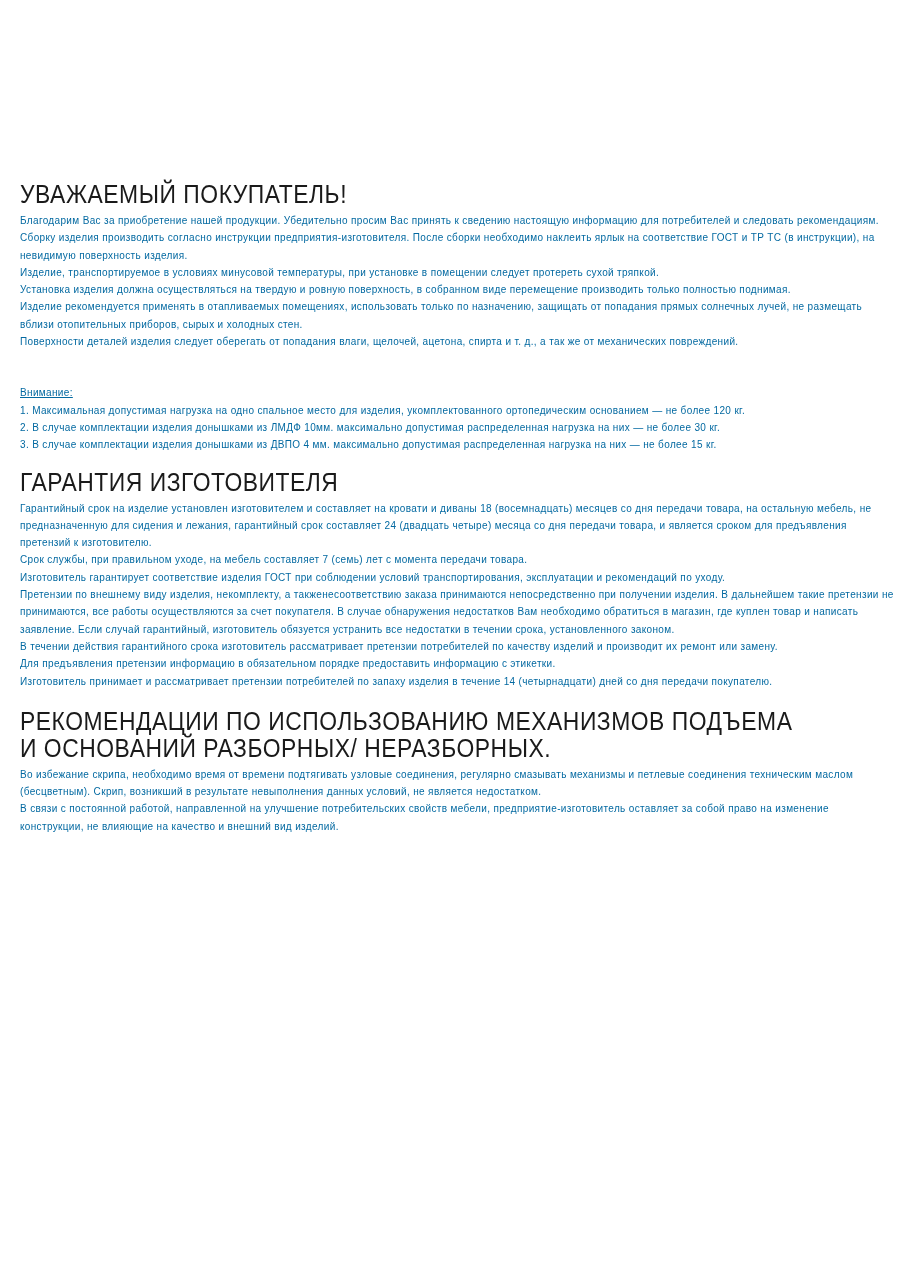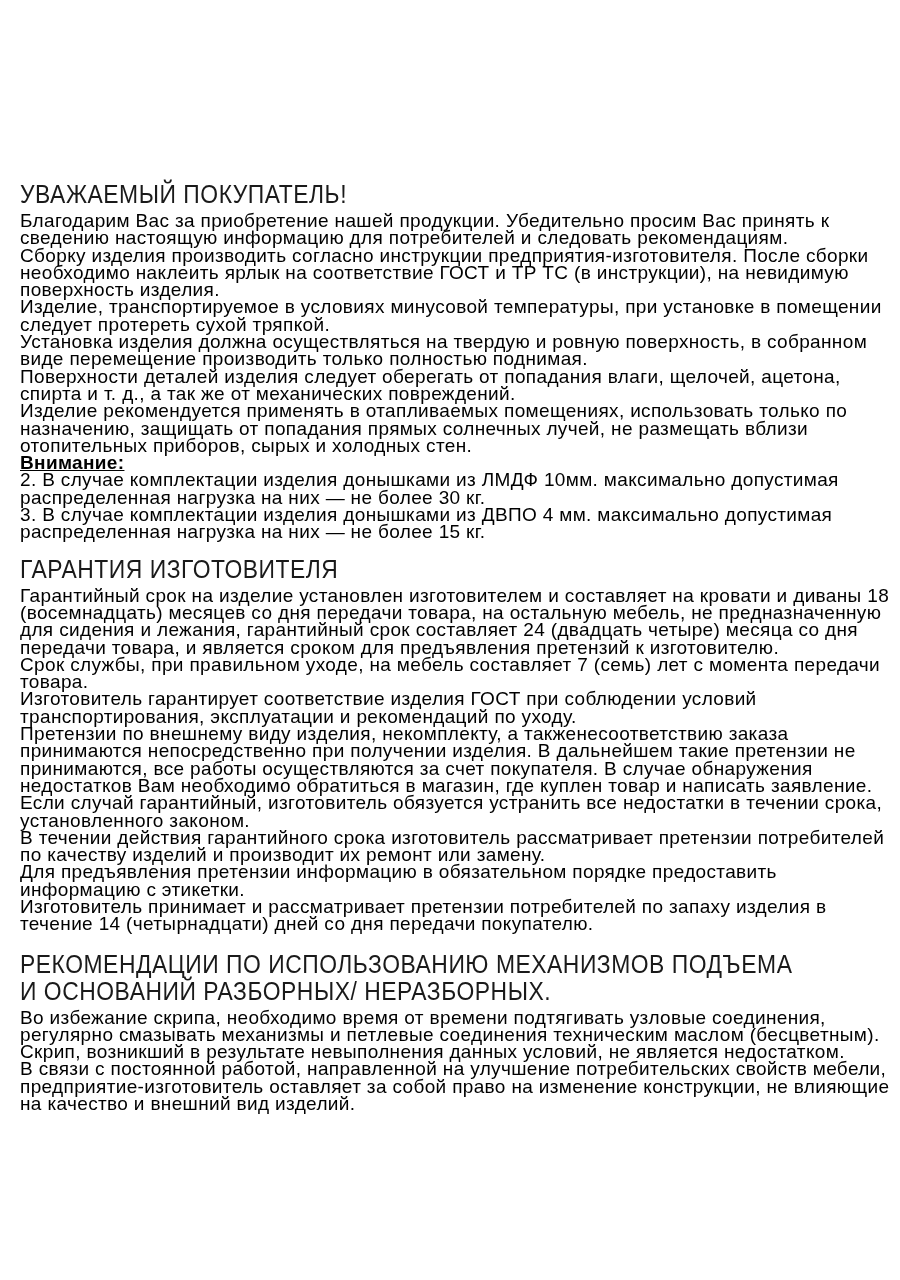--- a/index.html
+++ b/index.html
@@ -29,48 +29,50 @@
     color: #1a1a1a;
   }
   .squeeze {
     display: inline-block;
     transform: scaleX(0.88);
     transform-origin: 0 50%;
     white-space: nowrap;
   }
   .squeeze .line { display: block; }
   .body-p {
-    font-size: 19px;
+    font-size: 10px;
     line-height: 17.3px;
     letter-spacing: 0.35px;
     margin: 0;
-    color: #000000;
+    color: #0369a1;
   }
   .attention {
-    font-weight: 700;
+    font-weight: 400;
     text-decoration: underline;
+    margin-top: 34px;
   }
   .mt-h2 { margin-top: 12px; }
   .mt-h3 { margin-top: 15px; }
   .mt-h4 { margin-top: 18px; }
 </style>
 </head>
 <body>
 
 <div class="page">
 
   <h1 class="section-title"><span class="squeeze">УВАЖАЕМЫЙ ПОКУПАТЕЛЬ!</span></h1>
   <p class="body-p">Благодарим Вас за приобретение нашей продукции. Убедительно просим Вас принять к сведению настоящую информацию для потребителей и следовать рекомендациям.</p>
 
   <p class="body-p">Сборку изделия производить согласно инструкции предприятия-изготовителя. После сборки необходимо наклеить ярлык на соответствие ГОСТ и ТР ТС (в инструкции), на невидимую поверхность изделия.</p>
   <p class="body-p">Изделие, транспортируемое в условиях минусовой температуры, при установке в помещении следует протереть сухой тряпкой.</p>
   <p class="body-p">Установка изделия должна осуществляться на твердую и ровную поверхность, в собранном виде перемещение производить только полностью поднимая.</p>
+  <p class="body-p">Изделие рекомендуется применять в отапливаемых помещениях, использовать только по назначению, защищать от попадания прямых солнечных лучей, не размещать вблизи отопительных приборов, сырых и холодных стен.</p>
   <p class="body-p">Поверхности деталей изделия следует оберегать от попадания влаги, щелочей, ацетона, спирта и т. д., а так же от механических повреждений.</p>
-  <p class="body-p">Изделие рекомендуется применять в отапливаемых помещениях, использовать только по назначению, защищать от попадания прямых солнечных лучей, не размещать вблизи отопительных приборов, сырых и холодных стен.</p>
   <p class="body-p attention">Внимание:</p>
+  <p class="body-p">1. Максимальная допустимая нагрузка на одно спальное место для изделия, укомплектованного ортопедическим основанием — не более 120 кг.</p>
   <p class="body-p">2. В случае комплектации изделия донышками из ЛМДФ 10мм. максимально допустимая распределенная нагрузка на них — не более 30 кг.</p>
   <p class="body-p">3. В случае комплектации изделия донышками из ДВПО 4 мм. максимально допустимая распределенная нагрузка на них — не более 15 кг.</p>
 
   <h2 class="section-title mt-h3"><span class="squeeze">ГАРАНТИЯ ИЗГОТОВИТЕЛЯ</span></h2>
   <p class="body-p">Гарантийный срок на изделие установлен изготовителем и составляет на кровати и диваны 18 (восемнадцать) месяцев со дня передачи товара, на остальную мебель, не предназначенную для сидения и лежания, гарантийный срок составляет 24 (двадцать четыре) месяца со дня передачи товара, и является сроком для предъявления претензий к изготовителю.</p>
   <p class="body-p">Срок службы, при правильном уходе, на мебель составляет 7 (семь) лет с момента передачи товара.</p>
   <p class="body-p">Изготовитель гарантирует соответствие изделия ГОСТ при соблюдении условий транспортирования, эксплуатации и рекомендаций по уходу.</p>
   <p class="body-p">Претензии по внешнему виду изделия, некомплекту, а такженесоответствию заказа принимаются непосредственно при получении изделия. В дальнейшем такие претензии не принимаются, все работы осуществляются за счет покупателя. В случае обнаружения недостатков Вам необходимо обратиться в магазин, где куплен товар и написать заявление. Если случай гарантийный, изготовитель обязуется устранить все недостатки в течении срока, установленного законом.</p>
   <p class="body-p">В течении действия гарантийного срока изготовитель рассматривает претензии потребителей по качеству изделий и производит их ремонт или замену.</p>
   <p class="body-p">Для предъявления претензии информацию в обязательном порядке предоставить информацию с этикетки.</p>

